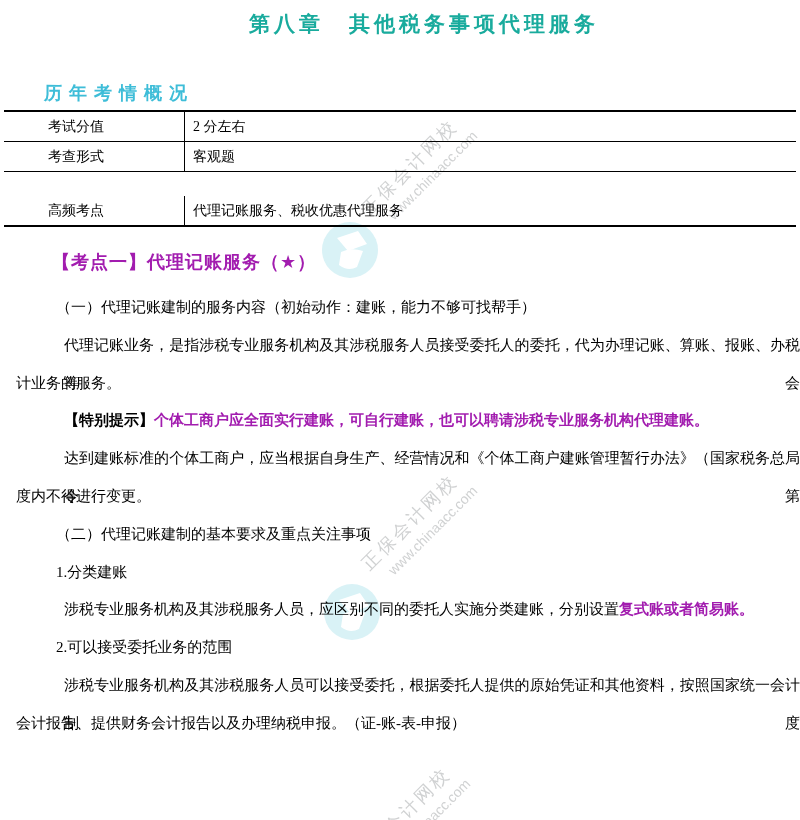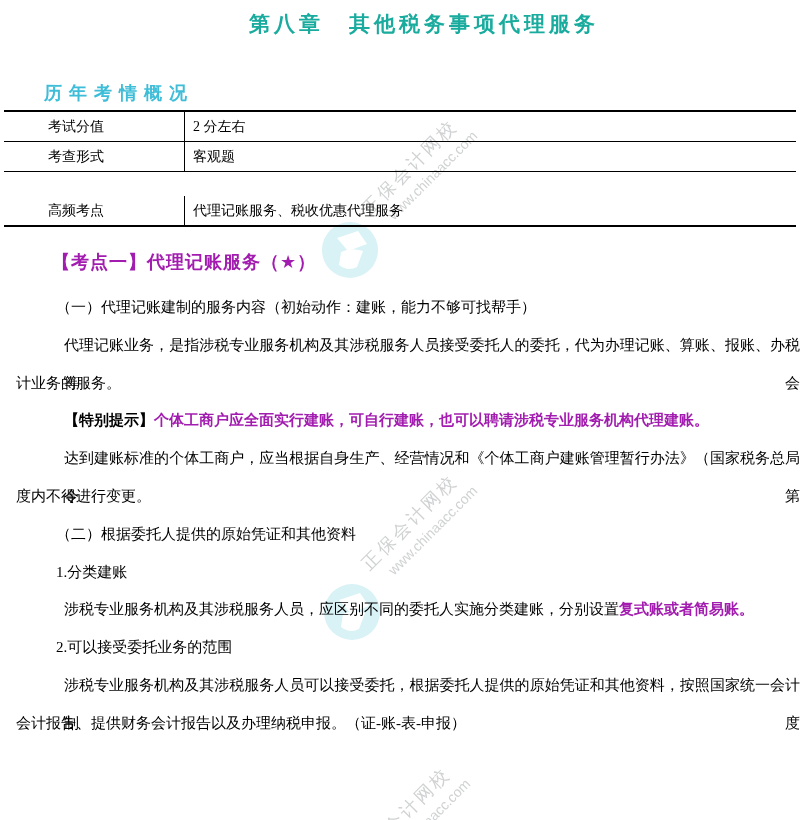--- a/index.html
+++ b/index.html
@@ -115,21 +115,21 @@
 
   <div class="topic-heading">【考点一】代理记账服务（★）</div>
 
   <div class="body-text">
     <div class="ln ind1">（一）代理记账建制的服务内容（初始动作：建账，能力不够可找帮手）</div>
     <div class="ln ind2 jf">代理记账业务，是指涉税专业服务机构及其涉税服务人员接受委托人的委托，代为办理记账、算账、报账、办税等会</div>
     <div class="ln">计业务的服务。</div>
     <div class="ln ind2"><span class="bold">【特别提示】</span><span class="hl">个体工商户应全面实行建账，可自行建账，也可以聘请涉税专业服务机构代理建账。</span></div>
     <div class="ln ind2 jf">达到建账标准的个体工商户，应当根据自身生产、经营情况和《个体工商户建账管理暂行办法》（国家税务总局令第</div>
     <div class="ln">度内不得进行变更。</div>
-    <div class="ln ind1">（二）根据委托人提供的原始凭证和其他资料</div>
+    <div class="ln ind1">（二）代理记账建制的基本要求及重点关注事项</div>
     <div class="ln ind1">1.分类建账</div>
     <div class="ln ind2"><span>涉税专业服务机构及其涉税服务人员，应区别不同的委托人实施分类建账，分别设置</span><span class="hl">复式账或者简易账。</span></div>
     <div class="ln ind1">2.可以接受委托业务的范围</div>
     <div class="ln ind2 jf">涉税专业服务机构及其涉税服务人员可以接受委托，根据委托人提供的原始凭证和其他资料，按照国家统一会计制度</div>
     <div class="ln">会计报告、提供财务会计报告以及办理纳税申报。（证-账-表-申报）</div>
   </div>
 
 </div>
 
 </body></html>

